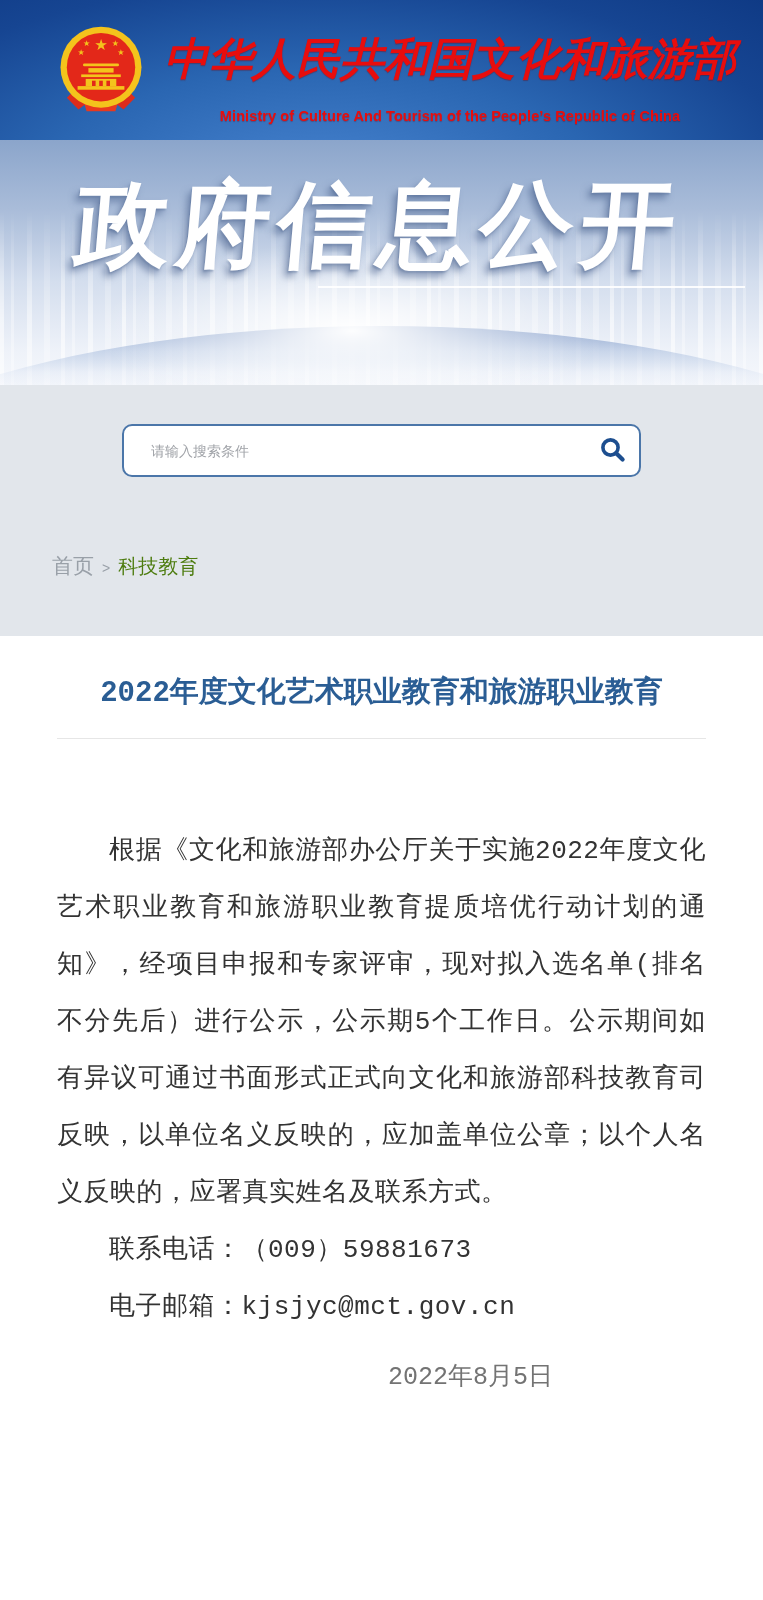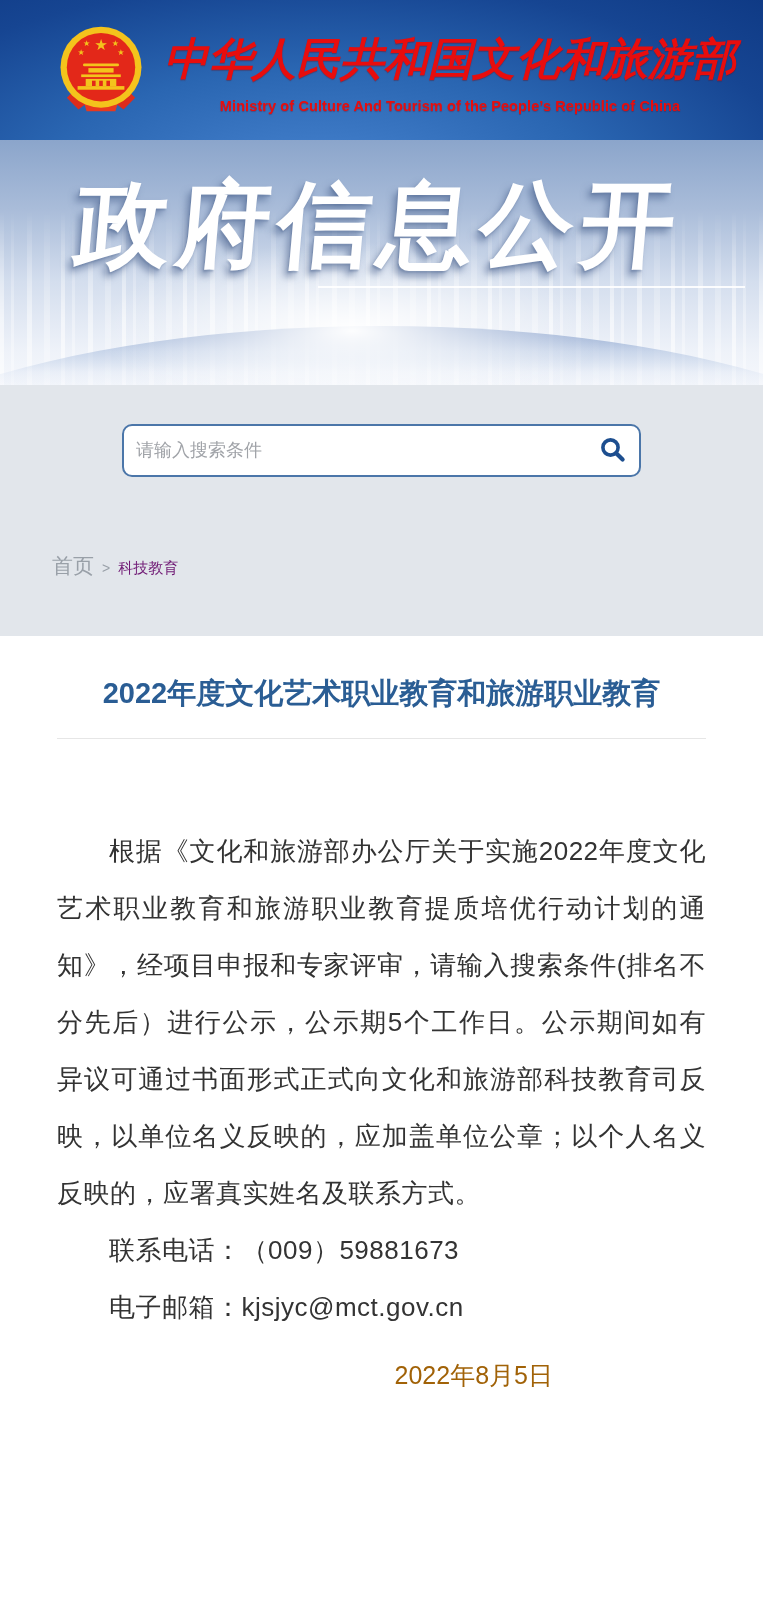--- a/index.html
+++ b/index.html
@@ -13,21 +13,21 @@
     background:radial-gradient(ellipse at 42% 135%, #4a86d2 0%, #2a66b2 45%, #164592 78%, #0f3a85 100%);
   }
   .emblem { position:absolute; left:56px; top:21px; width:90px; height:96px; }
   .header-titles { position:absolute; left:157px; top:30px; width:586px; text-align:center; }
   .ministry-cn {
     color:#e80d0d; font-size:44px; font-weight:bold; letter-spacing:0px; white-space:nowrap;
     text-shadow:0 1px 1px rgba(120,0,0,.35);
     font-style:italic;
   }
   .ministry-en {
-    color:#e80d0d; font-size:14.5px; font-weight:bold; margin-top:9px; white-space:nowrap;
+    color:#e80d0d; font-size:14.5px; font-weight:bold; margin-top:19px; white-space:nowrap;
     letter-spacing:.1px; text-shadow:0 1px 1px rgba(120,0,0,.3);
   }
 
   
   .banner {
     position:absolute; left:0; top:140px; width:763px; height:245px; overflow:hidden;
     background:linear-gradient(180deg, #8ba5cb 0%, #a9bcd9 28%, #cfdae b 58%, #dfe7f2 64%, #f2f6fb 100%);
     background:linear-gradient(180deg, #8ba5cb 0%, #a9bcd9 28%, #d4deee 58%, #eef2f9 86%, #f6f8fc 100%);
   }
   .skyline {
@@ -63,42 +63,42 @@
 
   
   .search-strip { position:absolute; left:0; top:385px; width:763px; height:251px; background:#e2e6eb; }
   .search-box {
     position:absolute; left:122px; top:39px; width:519px; height:53px;
     background:#ffffff; border:2px solid #4b76a9; border-radius:10px;
     display:flex; align-items:center; overflow:hidden;
   }
   .search-input {
     flex:1; height:100%; border:none; outline:none; background:transparent;
-    font-size:18px; color:#333; padding:0 0 0 12px;
+    font-size:14px; color:#333; padding:0 0 0 27px;
     font-family:"Liberation Sans","DejaVu Sans",sans-serif;
   }
   .search-input::placeholder { color:#a0a3a8; }
   .search-btn { border:none; background:transparent; width:54px; height:100%; cursor:pointer; display:flex; align-items:center; justify-content:center; }
   .breadcrumb { position:absolute; left:52px; top:167px; display:flex; align-items:baseline; color:#99a0a8;justify-content:space-between; }
   .crumb-home { font-size:21px; color:#99a0a8; text-decoration:none; }
   .crumb-sep { font-size:14px; margin:0 8px; color:#99a0a8; }
-  .crumb-current { font-size:15px; color:#701a75; text-decoration:none; }
+  .crumb-current { font-size:20px; color:#4d7c0f; text-decoration:none; }
 
   
-  .article { position:absolute; left:0; top:636px; width:763px; height:964px; background:#ffffff; padding:0 57px; }
+  .article { position:absolute; left:0; top:636px; width:763px; height:964px; background:#ffffff; padding:0 57px;font-family:Liberation Mono, monospace; }
   .article-title { margin-top:34px; text-align:center; color:#2a5d94; font-size:29px; line-height:47px; font-weight:600; }
   .article-title span { display:block; }
   .divider { height:1px; background:#e6e6e6; margin-top:21px; }
   .body-text {
     margin-top:84px; font-size:26px; line-height:57px; color:#333333;
     text-align:justify; text-indent:2em; letter-spacing:.5px;
   }
   .contact-line { font-size:26px; line-height:57px; color:#333333; padding-left:52px; letter-spacing:.5px; }
   .sig-name { margin-top:10px; font-size:25px; color:#333333; text-align:right; padding-right:112px; }
-  .sig-date { margin-top:23px; font-size:25px; color:#a16207; text-align:right; padding-right:153px; }
+  .sig-date { margin-top:23px; font-size:25px; color:#737373; text-align:right; padding-right:153px; }
 </style>
 </head>
 <body>
 
 <div class="page">
 
   <header class="site-header">
     <div class="emblem">
       <svg viewBox="0 0 100 100" width="90" height="96" aria-hidden="true">
         <path d="M20 74 L34 88 L25 95 L12 82 Z" fill="#dd2c1c"></path>
@@ -153,21 +153,21 @@
       <a class="crumb-current" href="#">科技教育</a>
     </nav>
   </section>
 
   <main class="article">
     <h2 class="article-title">
       <span>2022年度文化艺术职业教育和旅游职业教育</span>
     </h2>
     <div class="divider"></div>
 
-    <p class="body-text">根据《文化和旅游部办公厅关于实施2022年度文化艺术职业教育和旅游职业教育提质培优行动计划的通知》，经项目申报和专家评审，请输入搜索条件(排名不分先后）进行公示，公示期5个工作日。公示期间如有异议可通过书面形式正式向文化和旅游部科技教育司反映，以单位名义反映的，应加盖单位公章；以个人名义反映的，应署真实姓名及联系方式。</p>
+    <p class="body-text">根据《文化和旅游部办公厅关于实施2022年度文化艺术职业教育和旅游职业教育提质培优行动计划的通知》，经项目申报和专家评审，现对拟入选名单(排名不分先后）进行公示，公示期5个工作日。公示期间如有异议可通过书面形式正式向文化和旅游部科技教育司反映，以单位名义反映的，应加盖单位公章；以个人名义反映的，应署真实姓名及联系方式。</p>
 
     <div class="contact-line"><span>联系电话：</span><span>（009）59881673</span></div>
     <div class="contact-line"><span>电子邮箱：</span><span>kjsjyc@mct.gov.cn</span></div>
 
     <div class="sig-date">2022年8月5日</div>
   </main>
 
 </div>
 
 </body></html>

